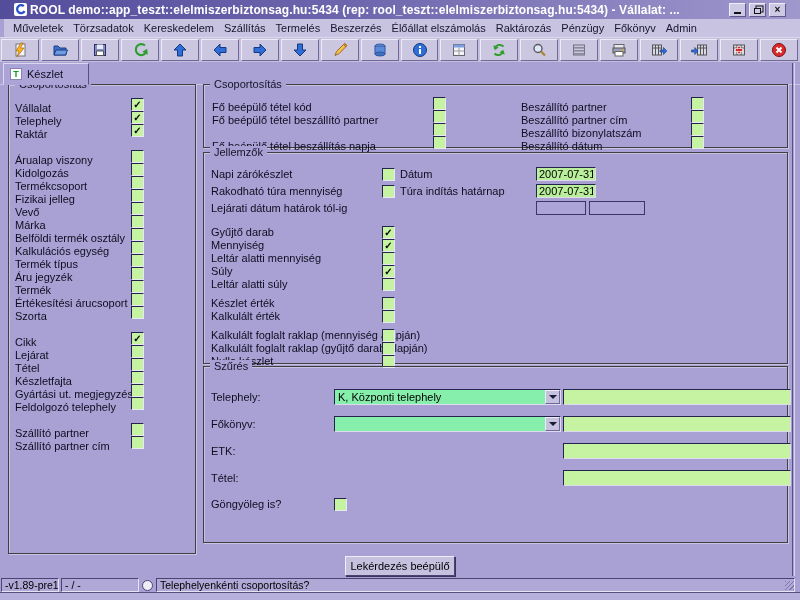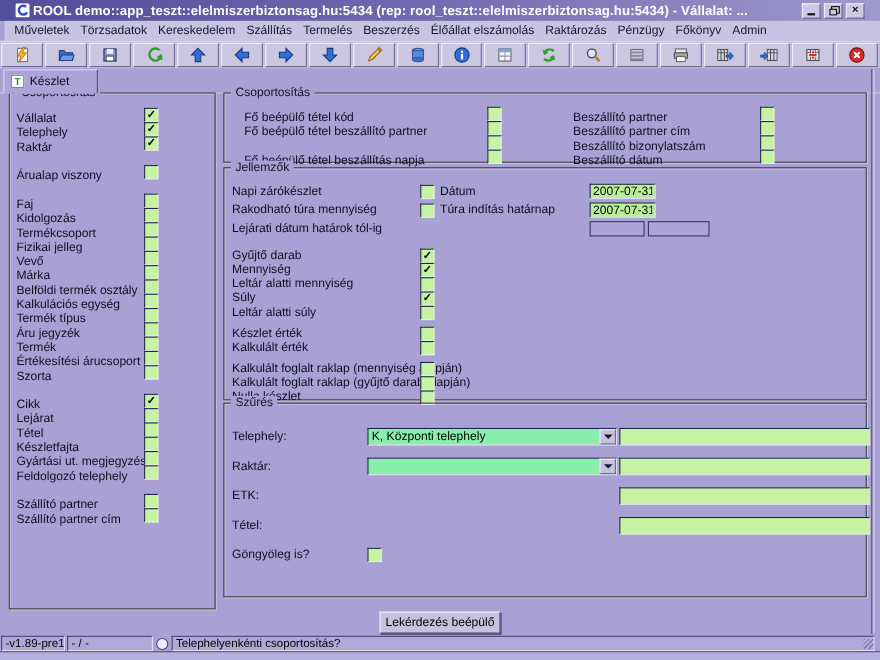--- a/index.html
+++ b/index.html
@@ -56,21 +56,21 @@
     text-align:center; color:#000; font-weight:bold; }
   .radio { position:absolute; width:11px; height:11px; border-radius:50%; background:#efeef6;
     border:1px solid #4a4472; }
 
   
   .lrow { position:relative; height:13px; }
   .lrow.gap { margin-top:13px; }
   #left-items { position:absolute; top:13px; left:6px; right:4px; }
   #left-items .cb { left:116px; top:0; }
   .tg-col { position:absolute; top:12px; }
-  #tg-col1 { left:8px; width:300px;margin-left:10px; }
+  #tg-col1 { left:8px; width:300px; }
   #tg-col2 { left:317px; width:260px; }
   #tg-col1 .cb { left:221px; top:0; }
   #tg-col2 .cb { left:170px; top:0; }
   .arow { position:absolute; height:13px; }
   .arow .lab { position:absolute; left:0; top:0; }
 
   
   .txt { position:absolute; height:14px; background:#c6f3a2; border:1px solid;
     border-color:#23234e #dedbee #dedbee #23234e; font-size:11px;
     font-family:"Liberation Sans",sans-serif; padding:0 2px; color:#000; }
@@ -325,21 +325,20 @@
     <span class="lab">Készlet</span>
   </div>
 
   <div class="groupbox" style="left:8px; top:84px; width:188px; height:470px;">
     <span class="grp-title">Csoportosítás</span>
     <div id="left-items">
         <div class="lrow"><span class="lab">Vállalat</span><span class="cb checked">✓</span></div>
         <div class="lrow"><span class="lab">Telephely</span><span class="cb checked">✓</span></div>
         <div class="lrow"><span class="lab">Raktár</span><span class="cb checked">✓</span></div>
         <div class="lrow gap"><span class="lab">Árualap viszony</span><span class="cb"></span></div>
-        <div class="lrow gap"><span class="lab">Faj</span><span class="cb"></span></div>
         <div class="lrow"><span class="lab">Kidolgozás</span><span class="cb"></span></div>
         <div class="lrow"><span class="lab">Termékcsoport</span><span class="cb"></span></div>
         <div class="lrow"><span class="lab">Fizikai jelleg</span><span class="cb"></span></div>
         <div class="lrow"><span class="lab">Vevő</span><span class="cb"></span></div>
         <div class="lrow"><span class="lab">Márka</span><span class="cb"></span></div>
         <div class="lrow"><span class="lab">Belföldi termék osztály</span><span class="cb"></span></div>
         <div class="lrow"><span class="lab">Kalkulációs egység</span><span class="cb"></span></div>
         <div class="lrow"><span class="lab">Termék  típus</span><span class="cb"></span></div>
         <div class="lrow"><span class="lab">Áru jegyzék</span><span class="cb"></span></div>
         <div class="lrow"><span class="lab">Termék</span><span class="cb"></span></div>
@@ -439,21 +438,21 @@
         <span class="lab">Telephely:</span>
         <div class="combo" style="left: 123px; top: -2px; width: 227px;">
           <span class="combo-text">K, Központi telephely</span>
           <span class="combo-arrow">
             <span class="tri"></span>
           </span>
         </div>
         <input class="txt" readonly="" style="left: 352px; top: -2px; width: 228px; height: 16px;">
       </div>
       <div class="arow" style="top: 51px; left: 7px; right: 4px;">
-        <span class="lab">Raktár:</span>
+        <span class="lab">Főkönyv:</span>
         <div class="combo" style="left: 123px; top: -2px; width: 227px;">
           <span class="combo-text"></span>
           <span class="combo-arrow">
             <span class="tri"></span>
           </span>
         </div>
         <input class="txt" readonly="" style="left: 352px; top: -2px; width: 228px; height: 16px;">
       </div>
       <div class="arow" style="top: 78px; left: 7px; right: 4px;">
         <span class="lab">ETK:</span>

